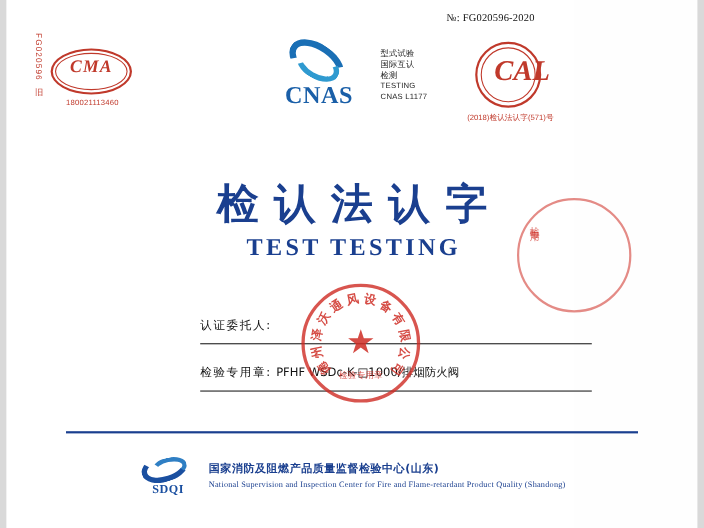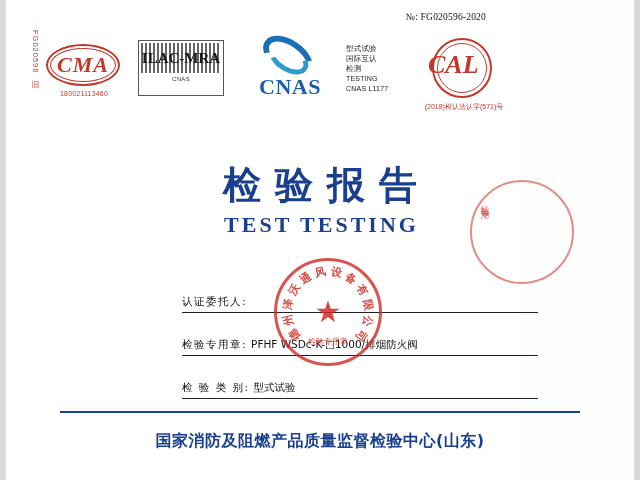--- a/index.html
+++ b/index.html
@@ -100,21 +100,21 @@
     box-sizing: border-box;
   }
   .cma .txt {
     position: absolute;
     left: 0; top: 14px;
     width: 74px;
     text-align: center;
     font-family: "Liberation Serif", serif;
     font-weight: bold;
     font-style: italic;
-    font-size: 22px;
+    font-size: 16px;
     color: #c0392b;
     letter-spacing: 1px;
   }
   .cma .code {
     position: absolute;
     left: -2px;
     top: 52px;
     width: 80px;
     text-align: center;
     font-size: 7px;
@@ -240,23 +240,23 @@
   .cal .circle-in {
     position: absolute;
     left: 9px; top: 5px;
     width: 50px; height: 50px;
     border: 1px solid #c0392b;
     border-radius: 50%;
     box-sizing: border-box;
   }
   .cal .glyph {
     position: absolute;
-    left: 0; top: 12px;
+    left: 12px; top: 12px;
     width: 60px;
-    text-align: left;
+    text-align: right;
     font-family: "Liberation Serif", serif;
     font-weight: bold;
     font-style: italic;
     font-size: 26px;
     color: #c0392b;
   }
   .cal .code {
     position: absolute;
     left: -10px;
     top: 64px;
@@ -300,21 +300,21 @@
     position: absolute;
     left: 176px;
     top: 282px;
     width: 356px;
   }
   .field {
     position: relative;
     height: 30px;
     border-bottom: 1px solid #222;
     display: flex;
-    align-items: flex-end;
+    align-items: center;
     margin-bottom: 12px;
   }
   .field .label {
     font-size: 10.5px;
     color: #111;
     letter-spacing: 1.5px;
     white-space: nowrap;
     font-family: "DejaVu Sans", sans-serif;
     padding-bottom: 3px;
   }
@@ -467,21 +467,21 @@
     font-size: 11px;
     color: #1a4fa0;
     letter-spacing: 0.5px;
   }
   .footer-texts {
     flex: 0 1 auto;
   }
   .footer-cn {
     font-family: "DejaVu Sans", sans-serif;
     font-weight: bold;
-    font-size: 16px;
+    font-size: 10px;
     color: #1a3f8f;
     letter-spacing: 0.5px;
     white-space: nowrap;
   }
   .footer-en {
     margin-top: 3px;
     font-family: "Liberation Serif", serif;
     font-size: 7.5px;
     color: #1a3f8f;
     letter-spacing: 0.2px;
@@ -504,26 +504,20 @@
 
     <div class="logo-row">
 
       <div class="logo cma">
         <div class="oval"></div>
         <div class="oval-inner"></div>
         <div class="txt">CMA</div>
         <div class="code">180021113460</div>
       </div>
 
-      <div class="logo ilac">
-        <div class="box"></div>
-        <div class="stripes"></div>
-        <div class="word">ILAC-MRA</div>
-        <div class="sub">CNAS</div>
-      </div>
 
       <div class="logo cnas">
         <div class="swoosh"></div>
         <div class="swoosh2"></div>
         <div class="word">CNAS</div>
       </div>
 
       <div class="logo cnas-text">
         <div>型式试验</div>
         <div>国际互认</div>
@@ -534,38 +528,34 @@
 
       <div class="logo cal">
         <div class="circle"></div>
         <div class="circle-in"></div>
         <div class="glyph">CAL</div>
         <div class="code">(2018)检认法认字(571)号</div>
       </div>
 
     </div>
 
-    <div class="title-cn">检验报告</div>
+    <div class="title-cn">检认法认字</div>
     <div class="title-en">TEST TESTING</div>
 
     <div class="fields">
 
       <div class="field">
         <span class="label">认证委托人:</span>
       </div>
 
       <div class="field">
         <span class="label">检验专用章:</span>
         <span class="value">PFHF WSDc-K-□1000/排烟防火阀</span>
       </div>
 
-      <div class="field">
-        <span class="label">检 验 类 别:</span>
-        <span class="value">型式试验</span>
-      </div>
 
     </div>
 
     <div class="stamp">
       <div class="ring"></div>
       <div class="arc-text" id="stamp-arc">
           <span style="transform: rotate(-215deg) translate(42px) rotate(90deg) translate(-5px, -6px);">德</span>
           <span style="transform: rotate(-192.273deg) translate(42px) rotate(90deg) translate(-5px, -6px);">州</span>
           <span style="transform: rotate(-169.545deg) translate(42px) rotate(90deg) translate(-5px, -6px);">泽</span>
           <span style="transform: rotate(-146.818deg) translate(42px) rotate(90deg) translate(-5px, -6px);">沃</span>
@@ -583,20 +573,26 @@
     </div>
 
     <div class="stamp-right">
       <div class="ring"></div>
       <div class="vtext">检验专用</div>
     </div>
 
     <div class="footer">
       <div class="footer-rule"></div>
       <div class="footer-inner">
+        <div class="sdqi-logo">
+          <div class="swirl"></div>
+          <div class="swirl2"></div>
+          <div class="tag">SDQI</div>
+        </div>
         <div class="footer-texts">
           <div class="footer-cn">国家消防及阻燃产品质量监督检验中心(山东)</div>
+          <div class="footer-en">National Supervision and Inspection Center for Fire and Flame-retardant Product Quality (Shandong)</div>
         </div>
       </div>
     </div>
 
   </div>
 </div>
 
 </body></html>

